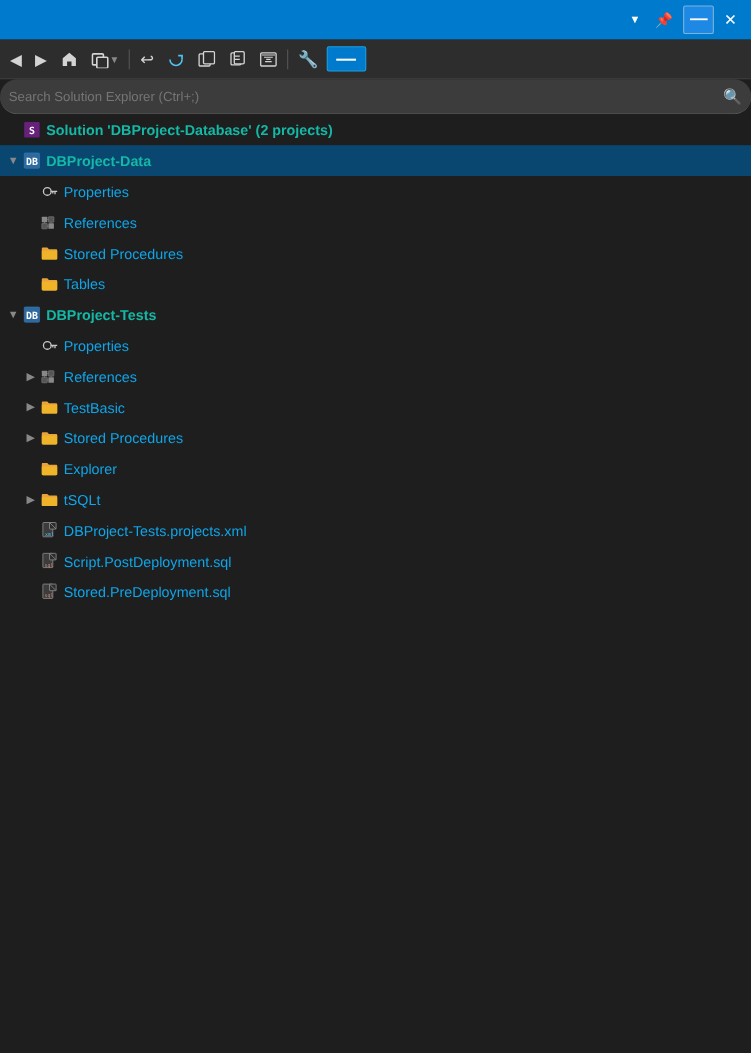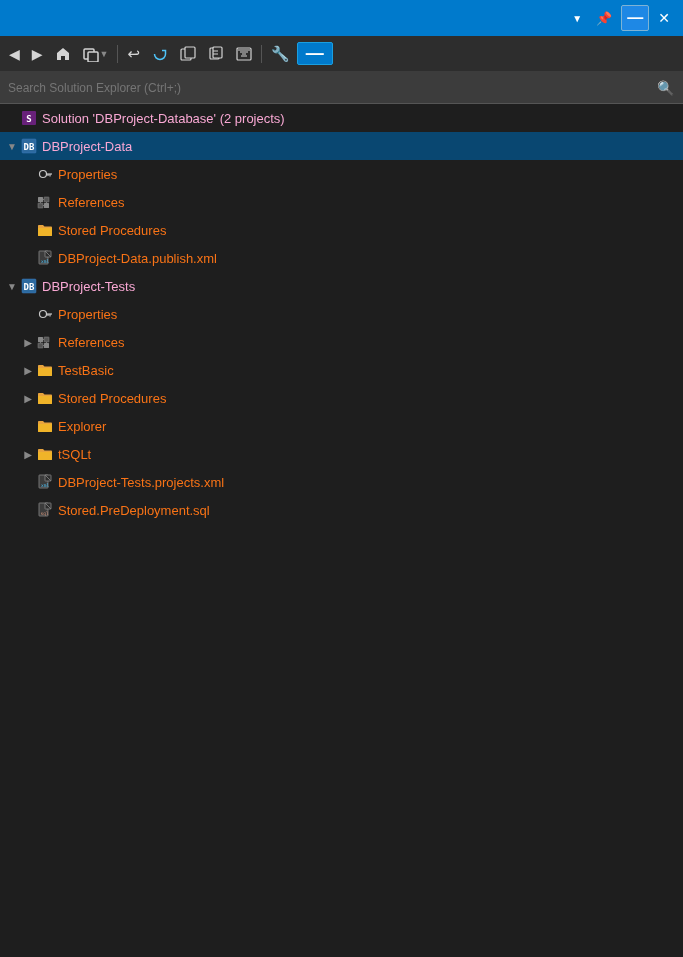--- a/index.html
+++ b/index.html
@@ -84,20 +84,21 @@
     }
 
     
     .search-bar {
       background: #3c3c3c;
       height: 32px;
       display: flex;
       align-items: center;
       padding: 0 8px;
       border-bottom: 1px solid #555;
+      border-radius: 16px;
     }
     .search-input {
       background: none;
       border: none;
       outline: none;
       color: #888;
       font-size: 12px;
       flex: 1;
     }
     .search-icon {
@@ -142,23 +143,23 @@
       flex-shrink: 0;
       margin-right: 4px;
       display: flex;
       align-items: center;
       justify-content: center;
       font-size: 13px;
     }
 
     .tree-label {
       font-size: 13px;
-      color: #f97316;
-    }
-    .tree-label.project { font-weight: 400; color: #f9a8d4; text-align: center; }
+      color: #0ea5e9;
+    }
+    .tree-label.project { font-weight: 700; color: #14b8a6; text-align: center; }
   </style>
 </head>
 <body>
 
 <div class="title-bar">
   <span class="title-bar-title"></span>
   <div class="title-bar-controls">
     <button class="toolbar-btn" style="color:white;font-size:10px;">▼</button>
     <button class="toolbar-btn" style="color:white; font-size:13px;">📌</button>
     <button class="toolbar-btn title-bar-btn active" style="color:white;font-size:16px;font-weight:bold;">—</button>
@@ -282,28 +283,26 @@
     <path d="M1 3C1 2.44772 1.44772 2 2 2H6L7.5 3.5H14C14.5523 3.5 15 3.94772 15 4.5V12C15 12.5523 14.5523 13 14 13H2C1.44772 13 1 12.5523 1 12V3Z" fill="#e8a33d"></path>
     <path d="M1 5H15V12C15 12.5523 14.5523 13 14 13H2C1.44772 13 1 12.5523 1 12V5Z" fill="#f0b429"></path>
   </svg>
       </div>
       <span class="tree-label">Stored Procedures</span>
     </div>
     <div class="tree-item">
       <div class="tree-indent" style="width:20px;"></div>
       <div class="tree-arrow" style="width:16px;"></div>
       <div class="tree-icon">
-        <svg width="16" height="16" viewBox="0 0 16 16" fill="none">
-    <rect x="2" y="1" width="9" height="13" rx="0.5" fill="#3c3c3c" stroke="#888" stroke-width="0.8"></rect>
-    <rect x="8" y="1" width="6" height="6" rx="0.5" fill="#2d2d2d" stroke="#888" stroke-width="0.8"></rect>
-    <path d="M8 1 L14 7" stroke="#888" stroke-width="0.8"></path>
-    <text x="4" y="13" font-size="4.5" fill="#4fc3f7" font-family="Consolas,monospace">xml</text>
-  </svg>
-      </div>
-      <span class="tree-label">DBProject-Data.publish.xml</span>
+        <svg width="16" height="14" viewBox="0 0 16 14" fill="none">
+    <path d="M1 3C1 2.44772 1.44772 2 2 2H6L7.5 3.5H14C14.5523 3.5 15 3.94772 15 4.5V12C15 12.5523 14.5523 13 14 13H2C1.44772 13 1 12.5523 1 12V3Z" fill="#e8a33d"></path>
+    <path d="M1 5H15V12C15 12.5523 14.5523 13 14 13H2C1.44772 13 1 12.5523 1 12V5Z" fill="#f0b429"></path>
+  </svg>
+      </div>
+      <span class="tree-label">Tables</span>
     </div>
     <div class="tree-item">
       <div class="tree-indent" style="width:4px;"></div>
       <div class="tree-arrow expanded"></div>
       <div class="tree-icon">
         <svg width="16" height="16" viewBox="0 0 16 16" fill="none">
     <rect x="1" y="1" width="14" height="14" rx="1" fill="#2d6a9f" stroke="#3a7abf" stroke-width="0.5"></rect>
     <text x="8" y="12" text-anchor="middle" font-size="9" fill="white" font-family="Consolas,monospace" font-weight="bold">DB</text>
   </svg>
       </div>
@@ -400,15 +399,28 @@
       <div class="tree-indent" style="width:20px;"></div>
       <div class="tree-arrow" style="width:16px;"></div>
       <div class="tree-icon">
         <svg width="16" height="16" viewBox="0 0 16 16" fill="none">
     <rect x="2" y="1" width="9" height="13" rx="0.5" fill="#3c3c3c" stroke="#888" stroke-width="0.8"></rect>
     <rect x="8" y="1" width="6" height="6" rx="0.5" fill="#2d2d2d" stroke="#888" stroke-width="0.8"></rect>
     <path d="M8 1 L14 7" stroke="#888" stroke-width="0.8"></path>
     <text x="3.5" y="13" font-size="4.5" fill="#ce9178" font-family="Consolas,monospace">sql</text>
   </svg>
       </div>
+      <span class="tree-label">Script.PostDeployment.sql</span>
+    </div>
+    <div class="tree-item">
+      <div class="tree-indent" style="width:20px;"></div>
+      <div class="tree-arrow" style="width:16px;"></div>
+      <div class="tree-icon">
+        <svg width="16" height="16" viewBox="0 0 16 16" fill="none">
+    <rect x="2" y="1" width="9" height="13" rx="0.5" fill="#3c3c3c" stroke="#888" stroke-width="0.8"></rect>
+    <rect x="8" y="1" width="6" height="6" rx="0.5" fill="#2d2d2d" stroke="#888" stroke-width="0.8"></rect>
+    <path d="M8 1 L14 7" stroke="#888" stroke-width="0.8"></path>
+    <text x="3.5" y="13" font-size="4.5" fill="#ce9178" font-family="Consolas,monospace">sql</text>
+  </svg>
+      </div>
       <span class="tree-label">Stored.PreDeployment.sql</span>
     </div>
   </div>
 
 </body></html>

